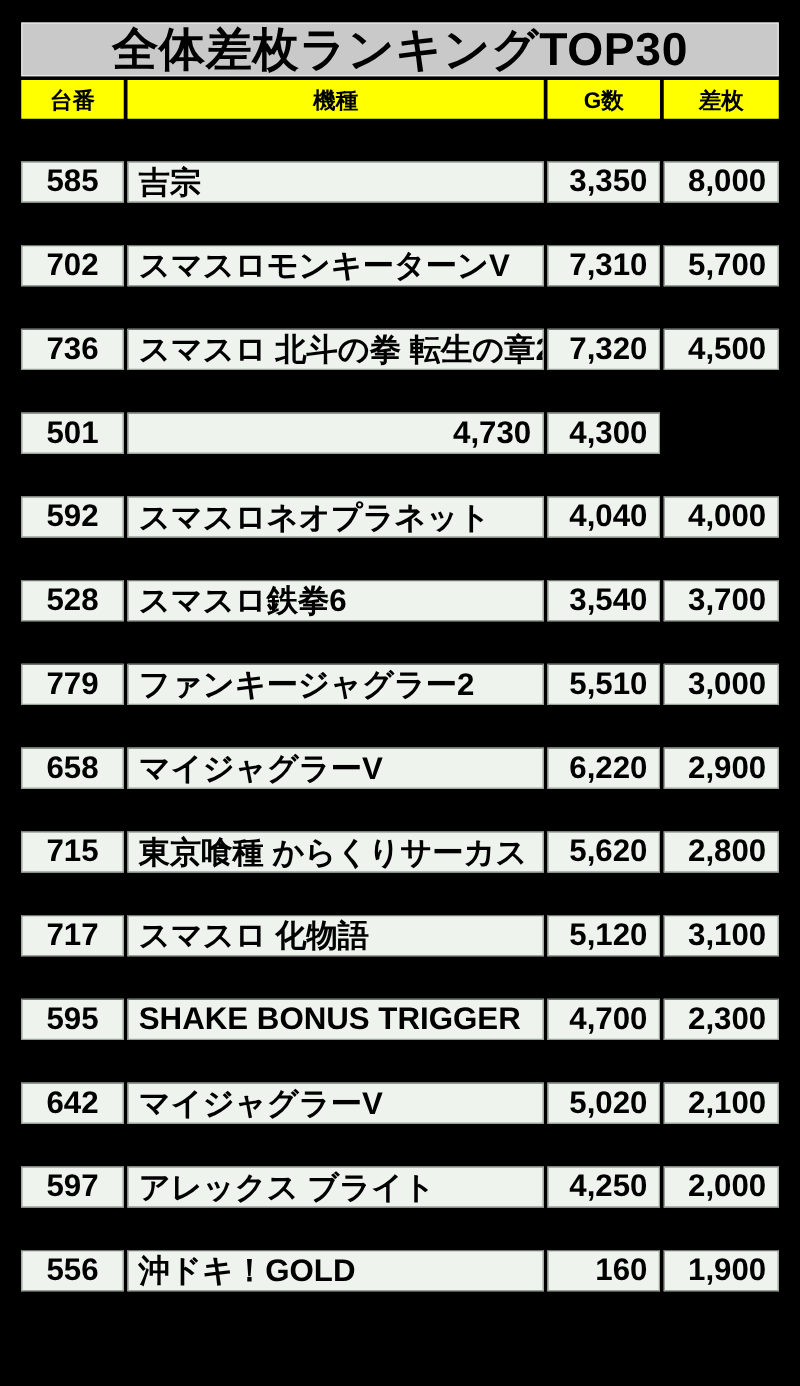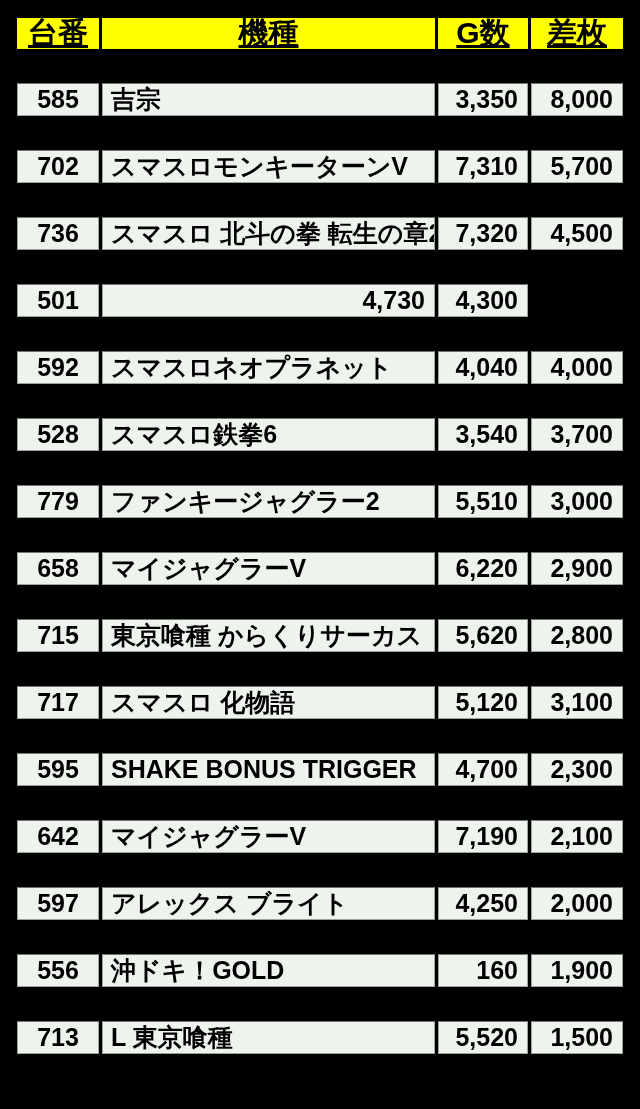--- a/index.html
+++ b/index.html
@@ -40,41 +40,41 @@
   .cell {
     display: flex;
     align-items: center;
     overflow: hidden;
     white-space: nowrap;
   }
   .header .cell {
     height: 31px;
     background: #ffff00;
     justify-content: center;
-    font-size: 30px;
-    text-decoration: underline;
+    font-size: 18px;
   }
   .row { margin-top: 34px; }
   .row:first-of-type { margin-top: 33px; }
   .row .cell {
     height: 33px;
     background: #eef3ee;
     border: 1px solid #9aa39a;
     border-top-color: #6f766f;
     font-size: 25px;
   }
   .c-no { justify-content: center; }
   .c-machine { justify-content: flex-start; padding-left: 8px; }
   .c-games, .c-diff { justify-content: flex-end; padding-right: 9px; }
 </style>
 </head>
 <body>
 
 <div class="table-wrap">
 
+  <div class="title-bar">全体差枚ランキングTOP30</div>
 
   <div class="grid header">
     <div class="cell">台番</div>
     <div class="cell">機種</div>
     <div class="cell">G数</div>
     <div class="cell">差枚</div>
   </div>
 
   <div class="grid row">
     <div class="cell c-no">585</div>
@@ -148,38 +148,32 @@
   <div class="grid row">
     <div class="cell c-no">595</div>
     <div class="cell c-machine">SHAKE BONUS TRIGGER</div>
     <div class="cell c-games">4,700</div>
     <div class="cell c-diff">2,300</div>
   </div>
 
   <div class="grid row">
     <div class="cell c-no">642</div>
     <div class="cell c-machine">マイジャグラーV</div>
-    <div class="cell c-games">7,190</div>
+    <div class="cell c-games">5,020</div>
     <div class="cell c-diff">2,100</div>
   </div>
 
   <div class="grid row">
     <div class="cell c-no">597</div>
     <div class="cell c-machine">アレックス ブライト</div>
     <div class="cell c-games">4,250</div>
     <div class="cell c-diff">2,000</div>
   </div>
 
   <div class="grid row">
     <div class="cell c-no">556</div>
     <div class="cell c-machine">沖ドキ！GOLD</div>
     <div class="cell c-games">160</div>
     <div class="cell c-diff">1,900</div>
   </div>
 
-  <div class="grid row">
-    <div class="cell c-no">713</div>
-    <div class="cell c-machine">L 東京喰種</div>
-    <div class="cell c-games">5,520</div>
-    <div class="cell c-diff">1,500</div>
-  </div>
 
 </div>
 
 </body></html>

